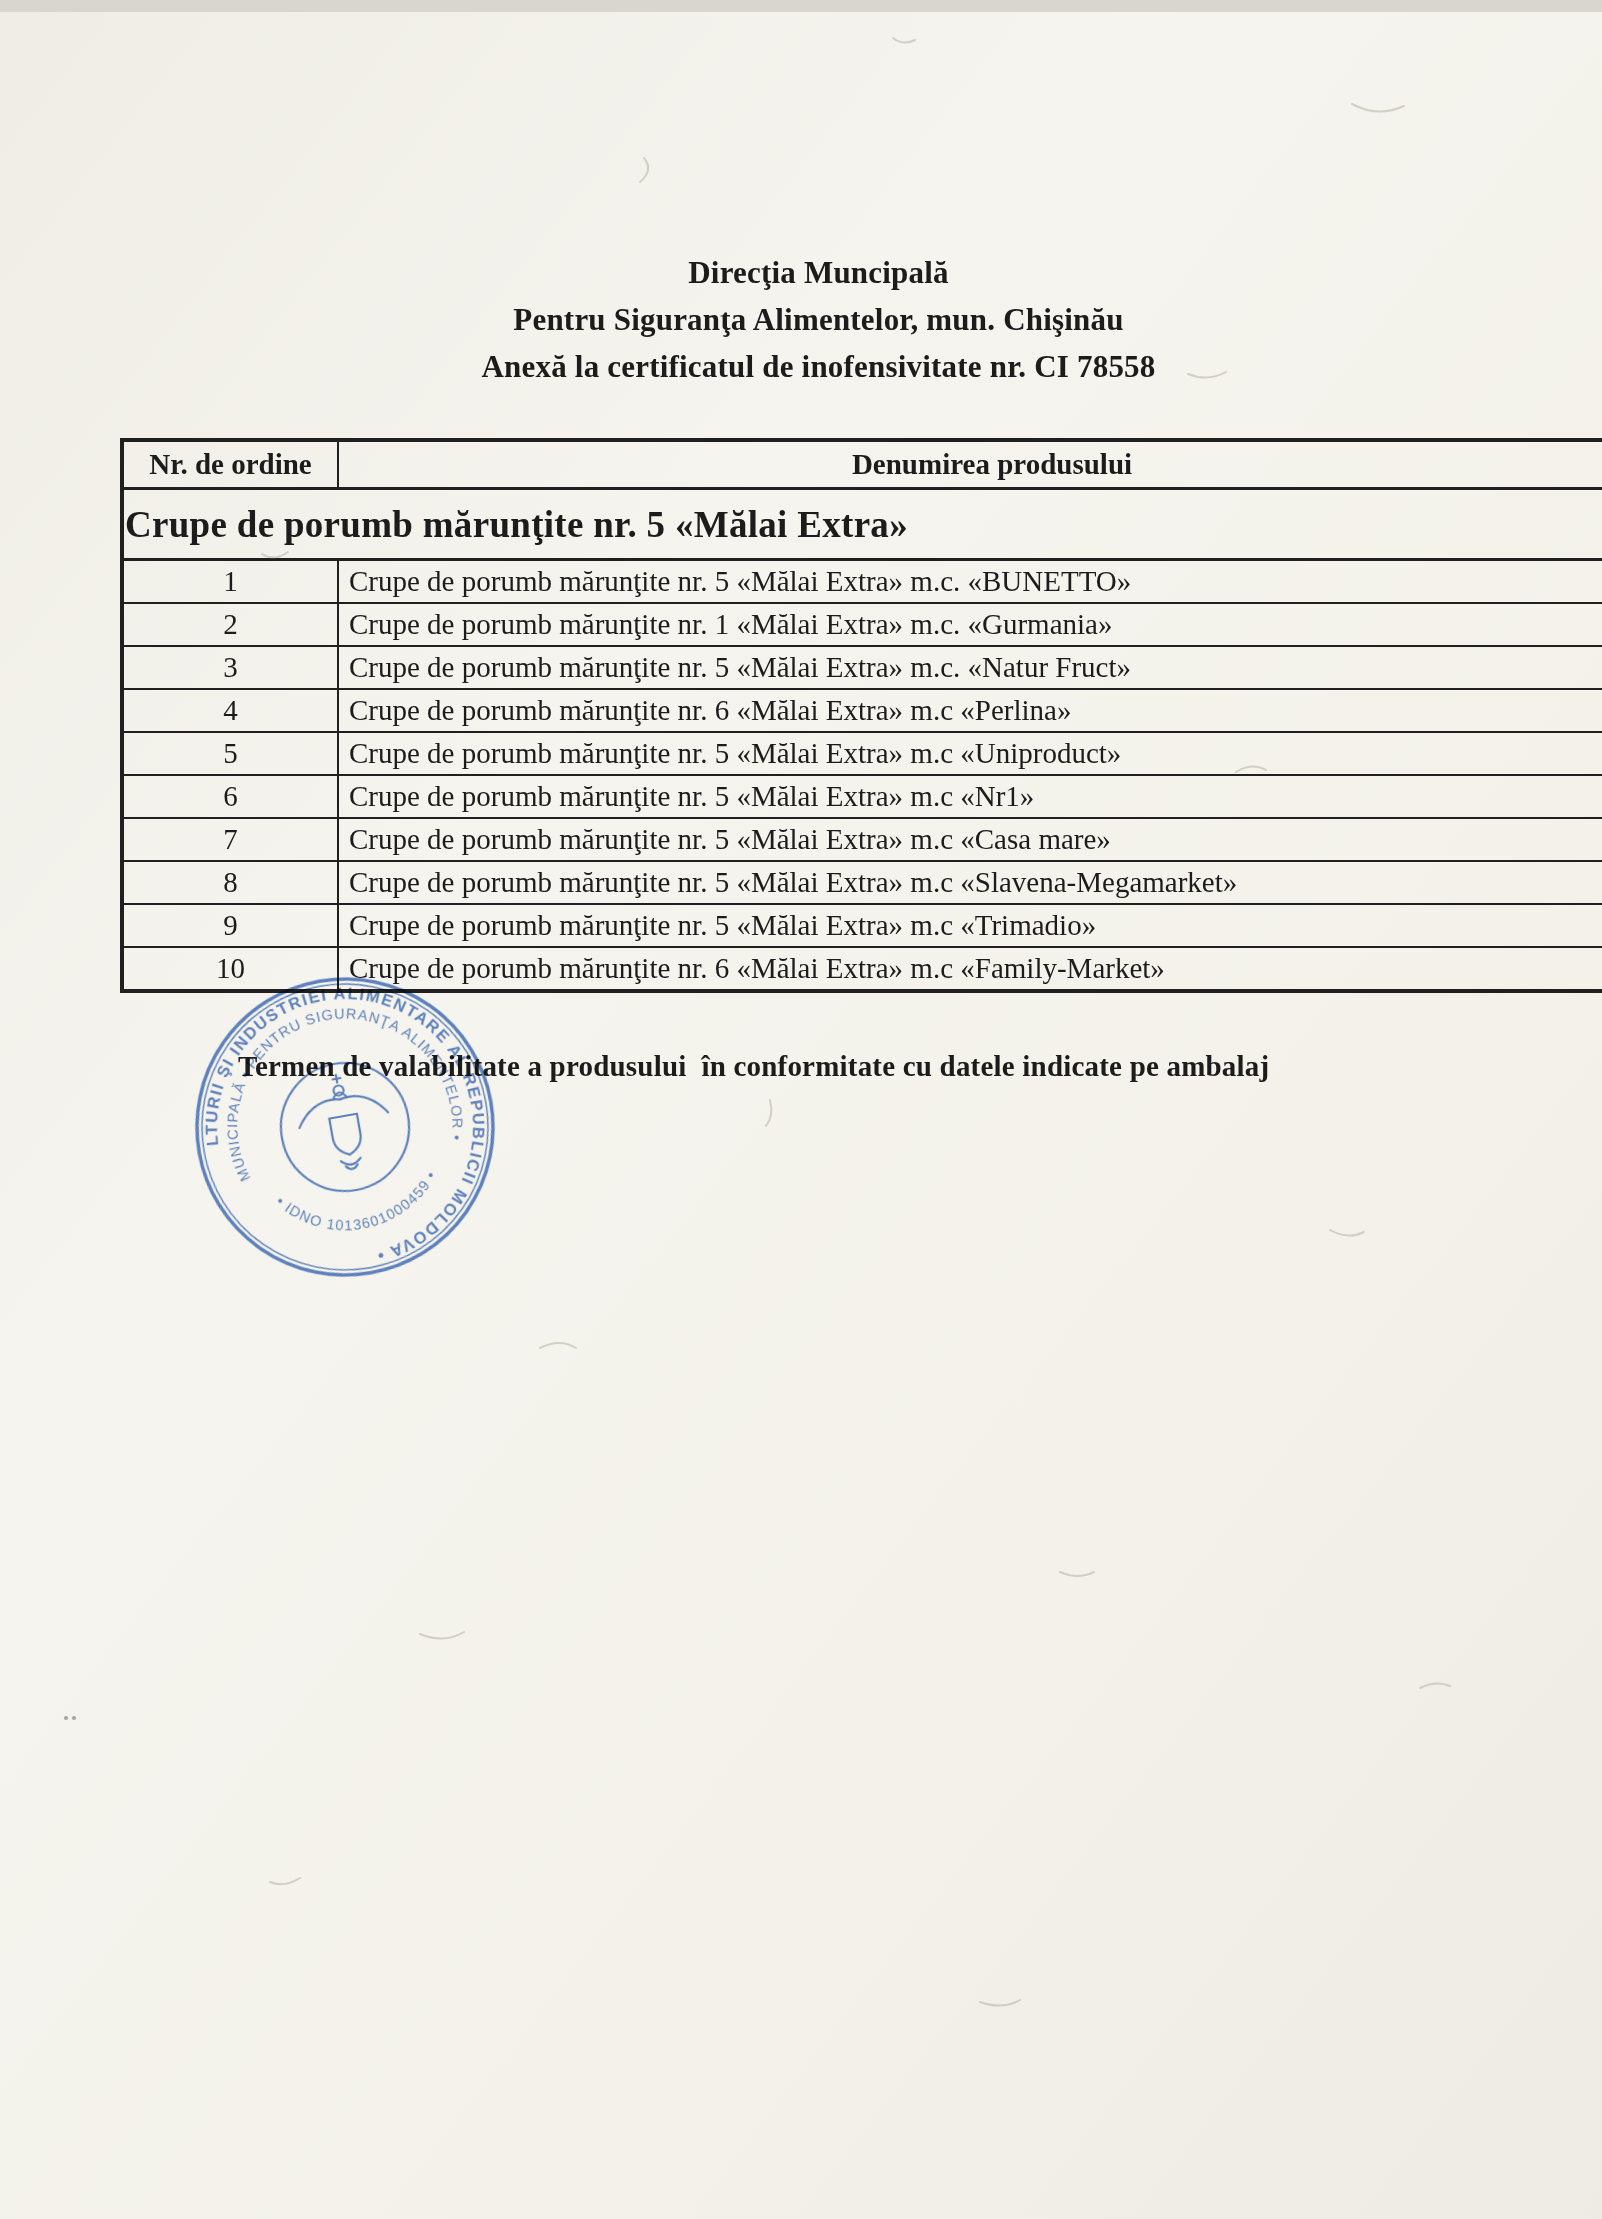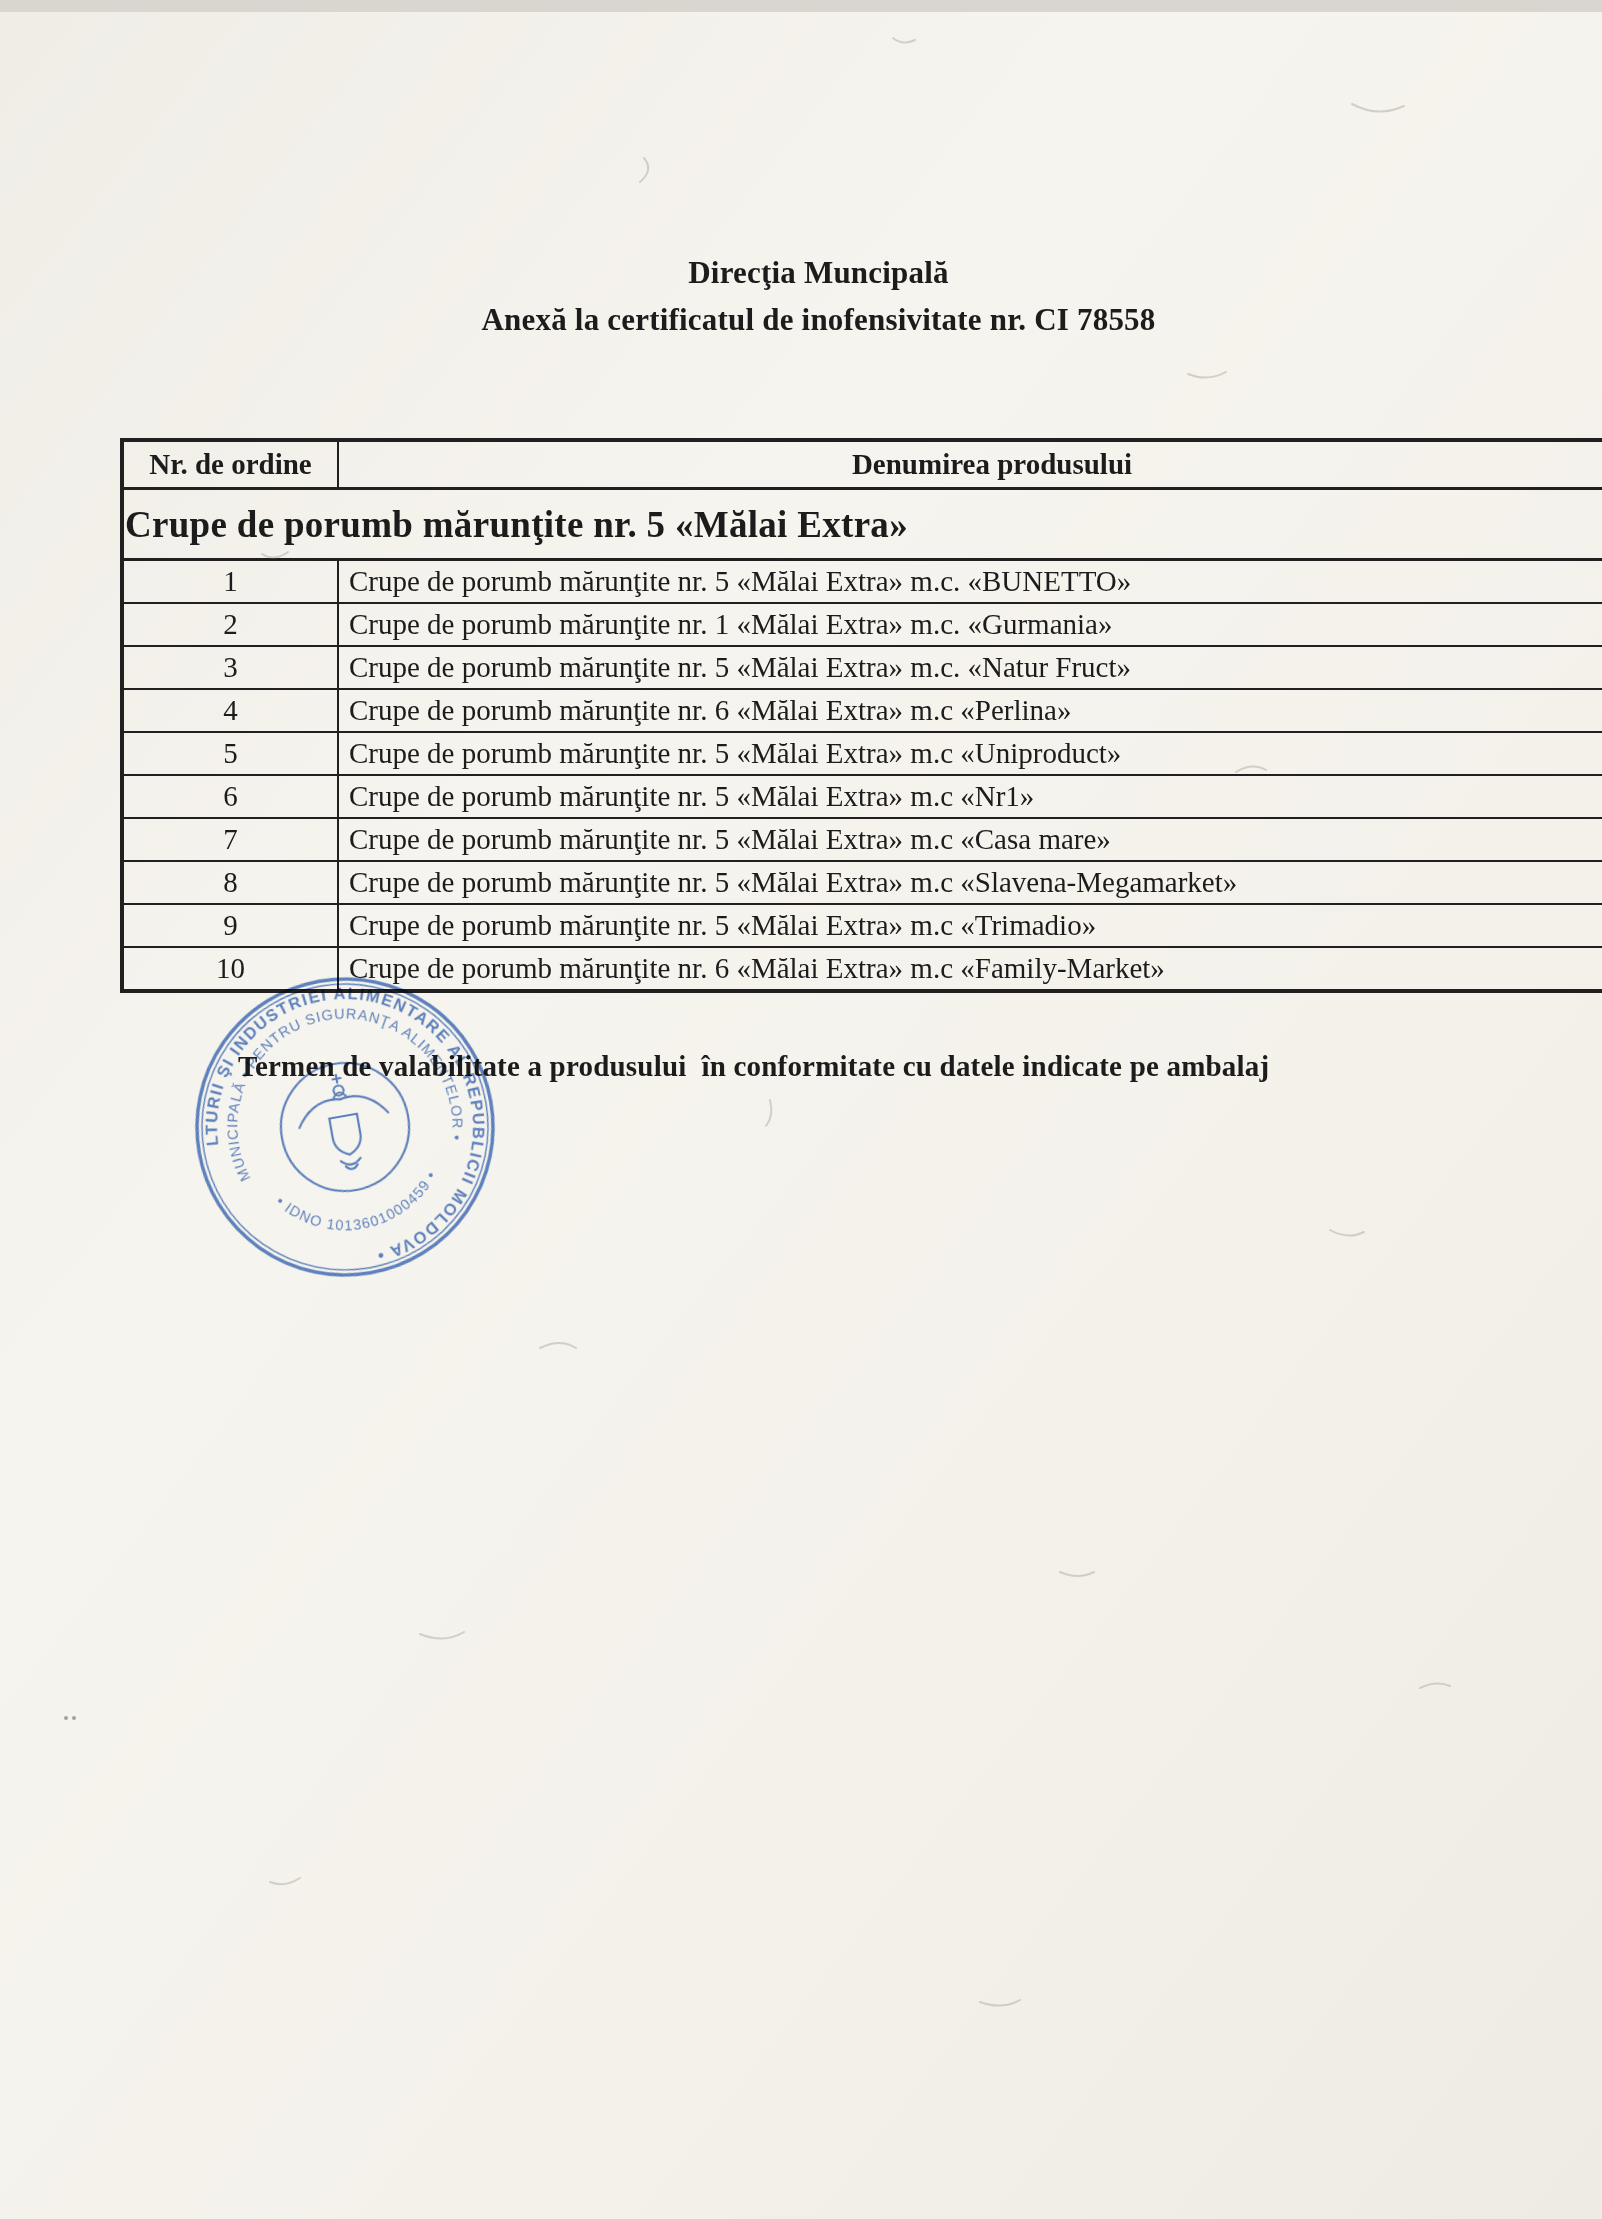--- a/index.html
+++ b/index.html
@@ -35,20 +35,21 @@
   }
   .artifacts{position:absolute;left:0;top:0;width:1602px;height:2219px;pointer-events:none;}
 </style>
 </head>
 <body>
 
 <div class="page">
 
   <div class="doc-titles">
     <div>Direcţia Muncipală</div>
+    <div>Pentru Siguranţa Alimentelor, mun. Chişinău</div>
     <div>Anexă la certificatul de inofensivitate nr. CI 78558</div>
   </div>
 
   <table class="products">
     <tbody>
       <tr>
         <th class="col-nr">Nr. de ordine</th>
         <th class="col-prod">Denumirea produsului</th>
       </tr>
       <tr class="group">

